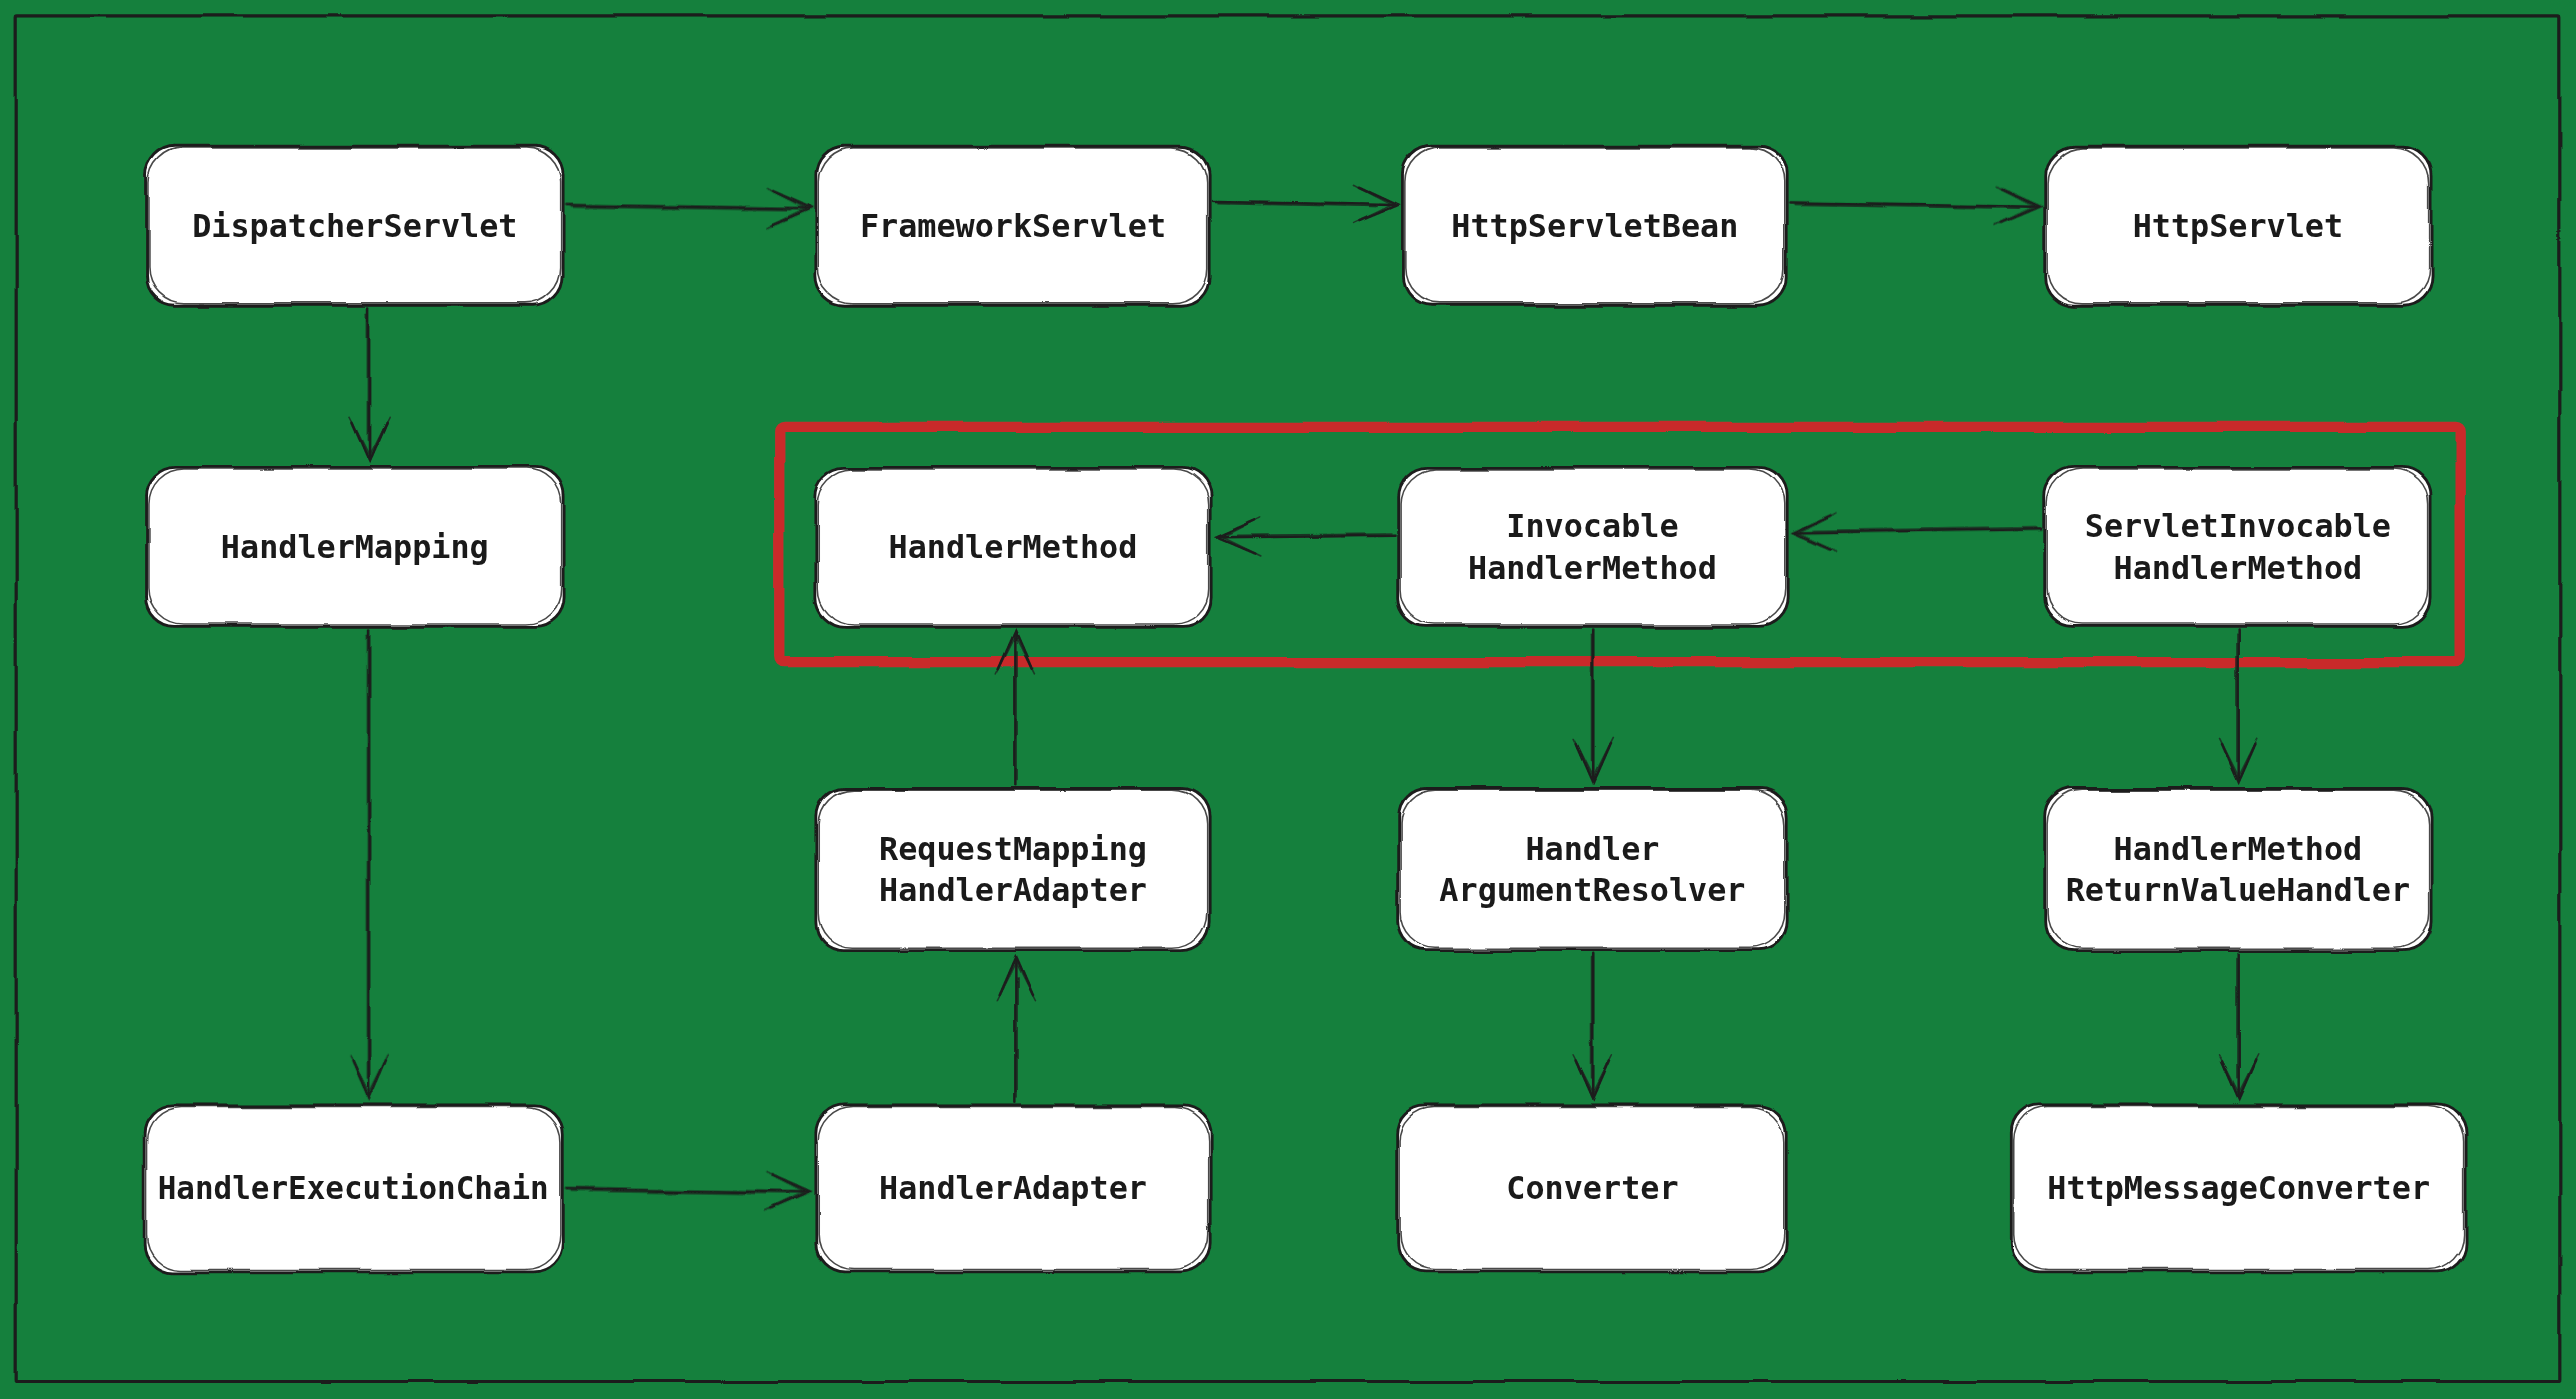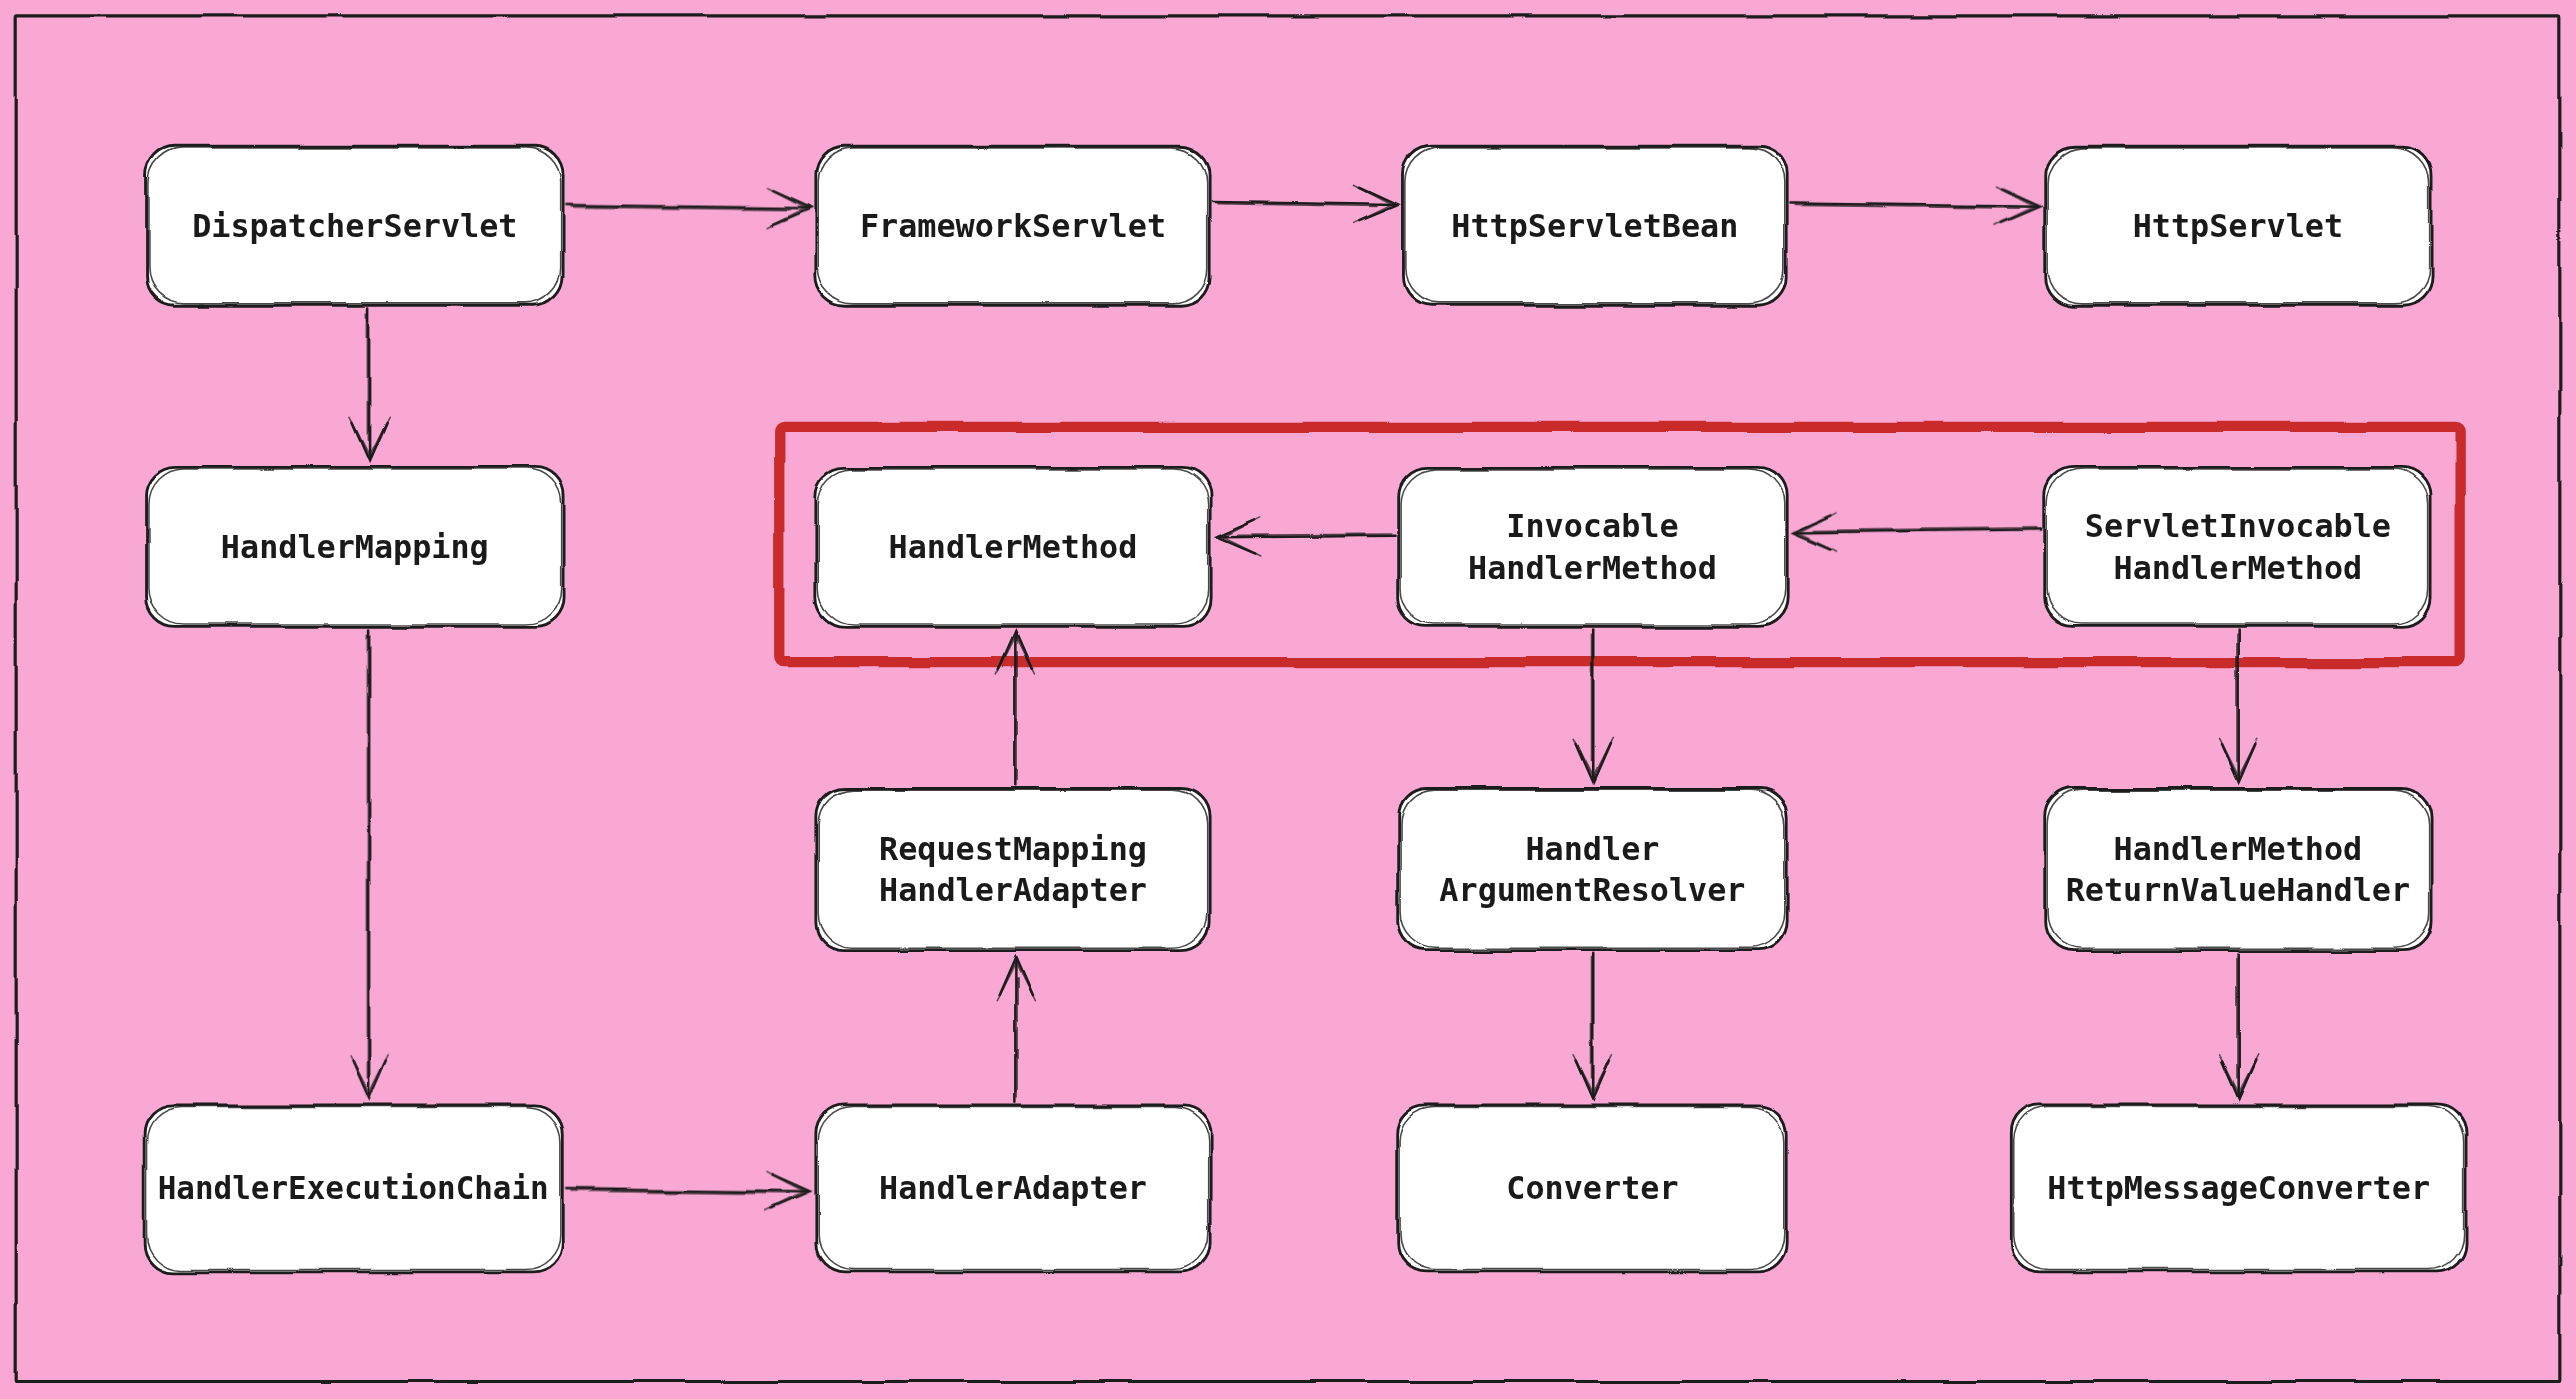--- a/index.html
+++ b/index.html
@@ -4,21 +4,21 @@
 <style>
   html, body {
     margin: 0;
     padding: 0;
     background: #ffffff;
   }
   .stage {
     position: relative;
     width: 2576px;
     height: 1399px;
-    background: #f9a8d4;
+    background: #15803d;
     overflow: hidden;
   }
   svg.diagram {
     display: block;
     width: 2576px;
     height: 1399px;
   }
   .node-label {
     font-family: "DejaVu Sans Mono", "Liberation Mono", monospace;
     font-weight: 700;

